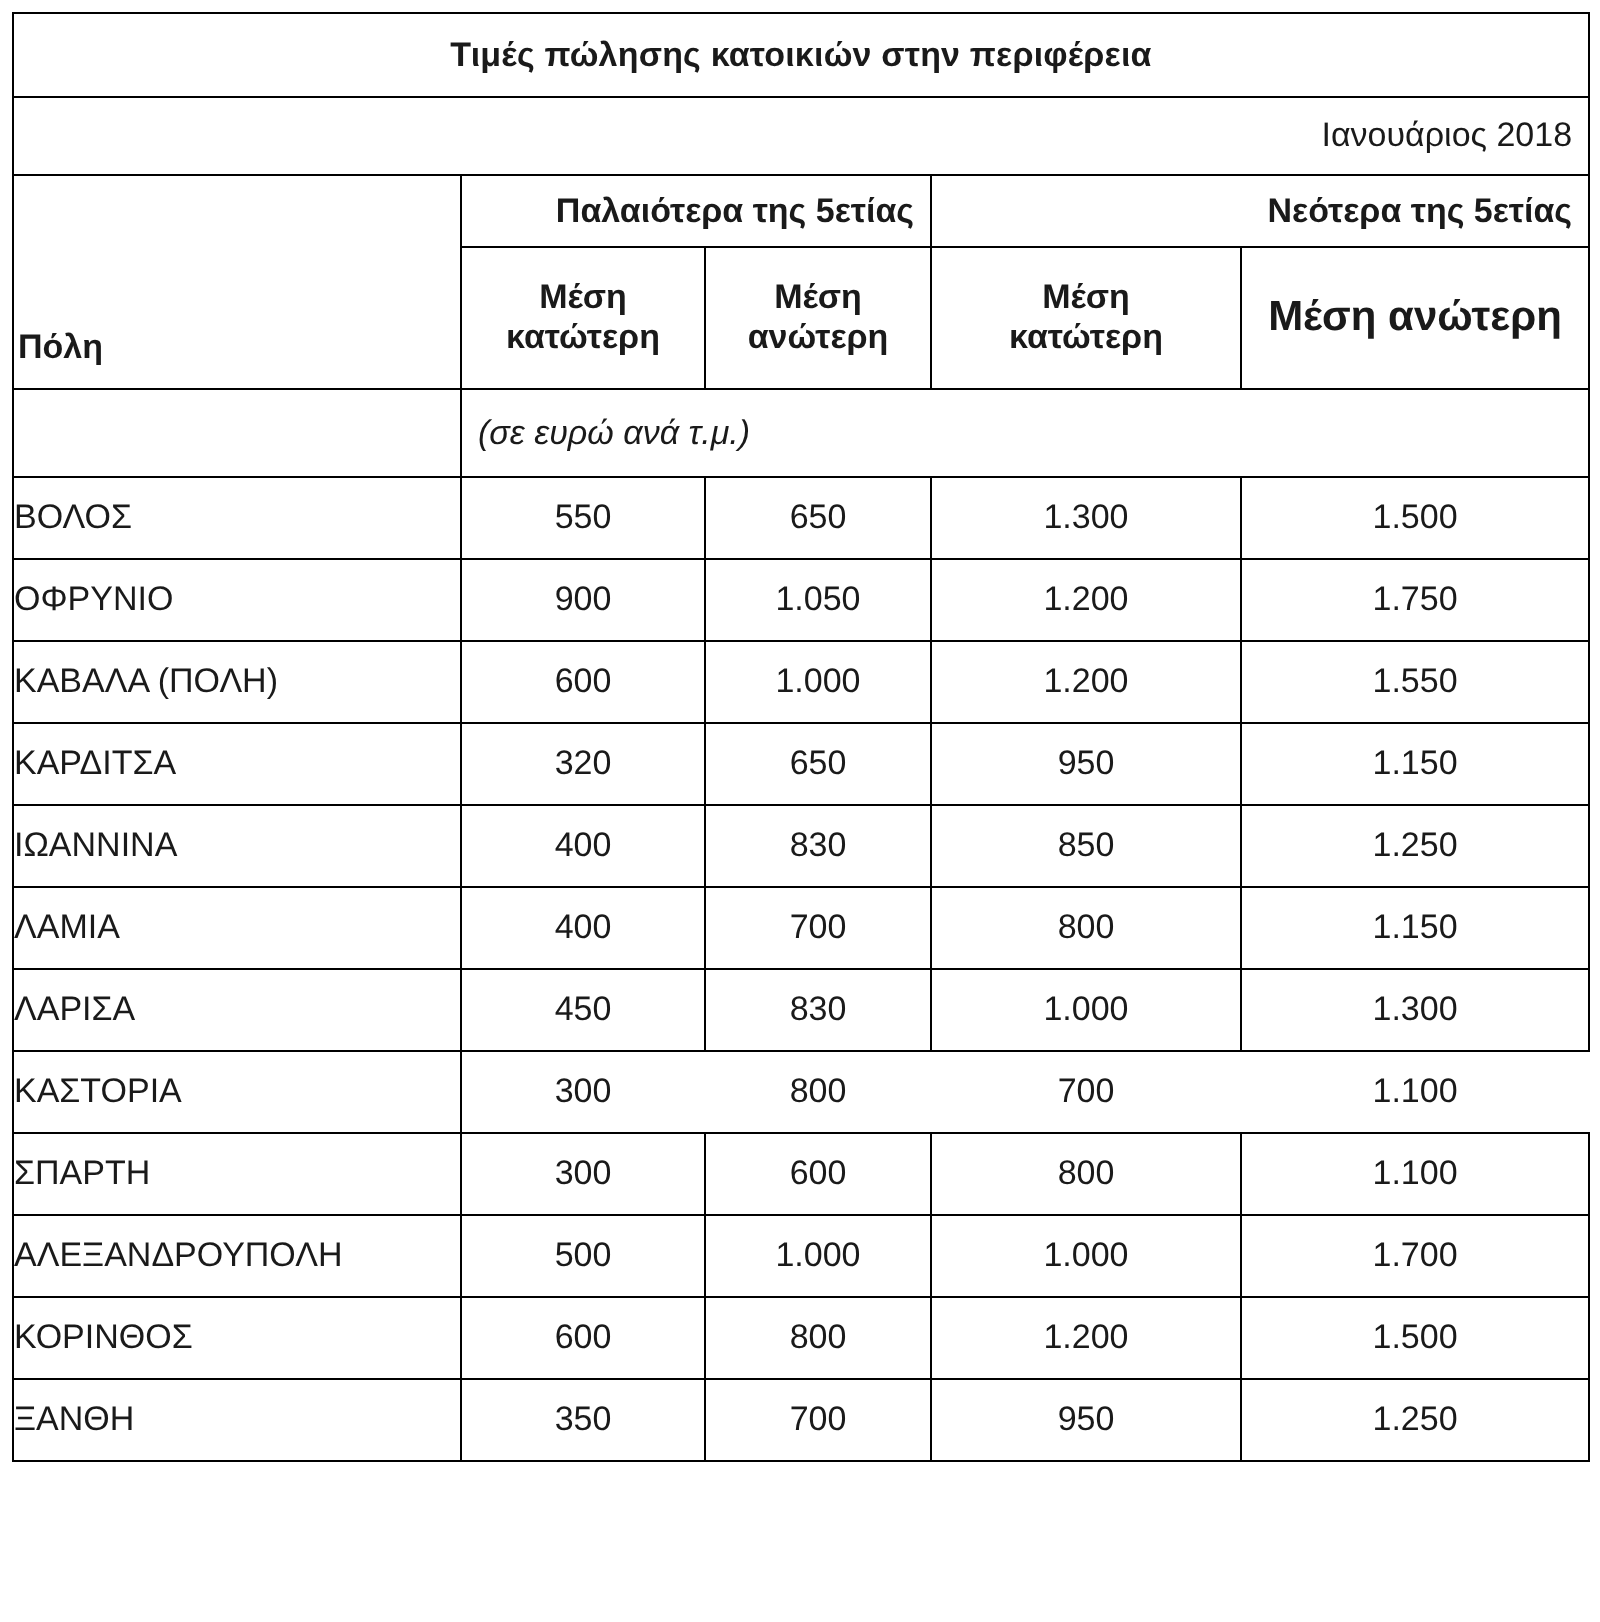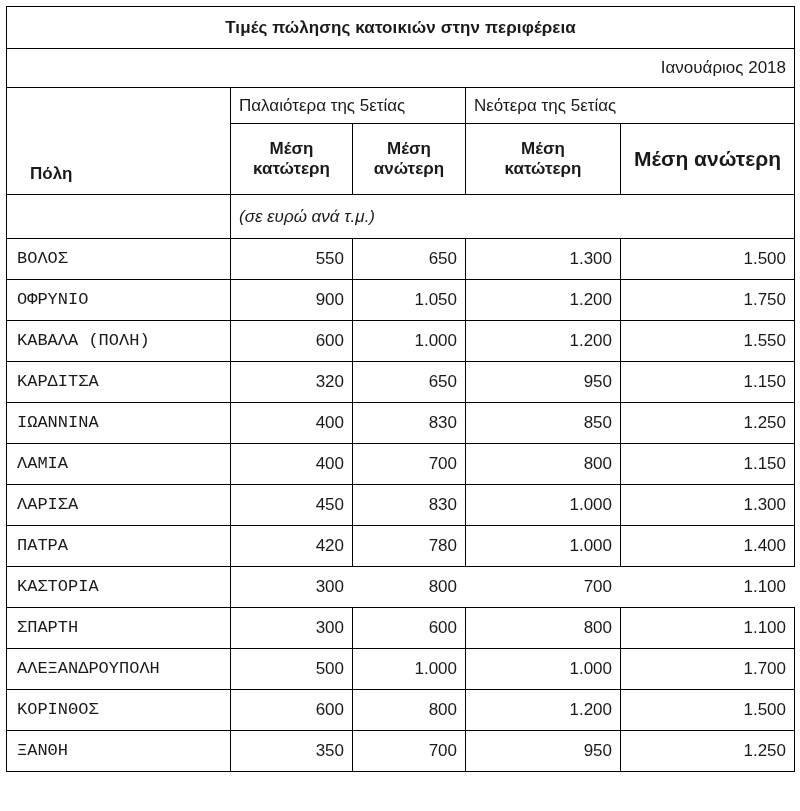--- a/index.html
+++ b/index.html
@@ -60,22 +60,22 @@
   .row-subtitle td {
     height: 39px;
     text-align: right;
     font-weight: normal;
     font-size: 18px;
   }
 
   
   .row-group td {
     height: 36px;
-    text-align: left;
-    font-weight: normal;
+    text-align: right;
+    font-weight: bold;
     font-size: 17.5px;
     vertical-align: bottom;
     padding-bottom: 4px;
   }
   .row-group td.blank-city {
     border-bottom: none;
   }
 
   
   .row-subhead td {
@@ -84,21 +84,21 @@
     font-weight: bold;
     font-size: 16.5px;
     vertical-align: bottom;
     padding-bottom: 7px;
     line-height: 1.22;
   }
   .row-subhead td.city-head {
     text-align: left;
     vertical-align: bottom;
     padding-bottom: 10px;
-    padding-left: 23px;
+    padding-left: 2px;
     border-top: none;
   }
   .row-subhead td.wide-head {
     font-size: 21px;
   }
 
   
   .row-units td {
     height: 44px;
     font-style: italic;
@@ -113,25 +113,24 @@
   }
 
   
   .row-data td {
     height: 41px;
     font-size: 17px;
     font-weight: normal;
   }
   .row-data td.city {
     text-align: left;
-    padding-left: 10px;
-    font-family: Liberation Mono, monospace;
+    padding-left: 0;
   }
   .row-data td.num {
-    text-align: right;
+    text-align: center;
   }
 
   
   .row-data.artifact td.num {
     border-left-color: transparent;
     border-right-color: transparent;
   }
   .row-data.artifact td.num.first-num {
     border-left-color: #000000;
   }
@@ -231,27 +230,20 @@
           <td class="num">800</td>
           <td class="num">1.150</td>
         </tr>
         <tr class="row-data">
           <td class="city">ΛΑΡΙΣΑ</td>
           <td class="num first-num">450</td>
           <td class="num">830</td>
           <td class="num">1.000</td>
           <td class="num">1.300</td>
         </tr>
-        <tr class="row-data">
-          <td class="city">ΠΑΤΡΑ</td>
-          <td class="num first-num">420</td>
-          <td class="num">780</td>
-          <td class="num">1.000</td>
-          <td class="num">1.400</td>
-        </tr>
         <tr class="row-data artifact">
           <td class="city">ΚΑΣΤΟΡΙΑ</td>
           <td class="num first-num">300</td>
           <td class="num">800</td>
           <td class="num">700</td>
           <td class="num">1.100</td>
         </tr>
         <tr class="row-data">
           <td class="city">ΣΠΑΡΤΗ</td>
           <td class="num first-num">300</td>

